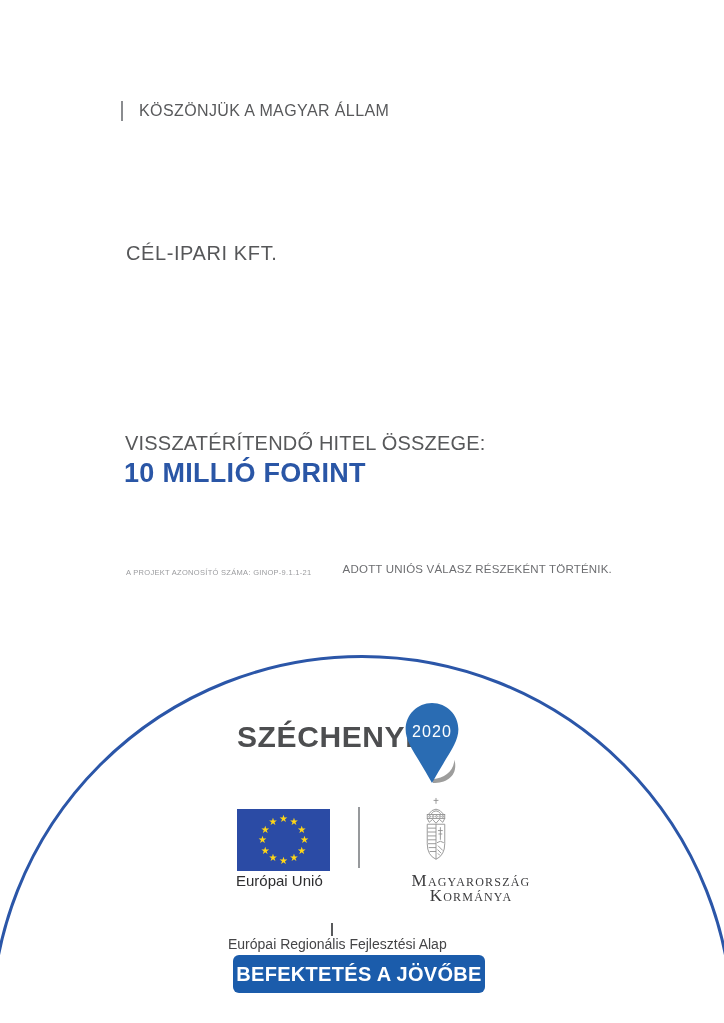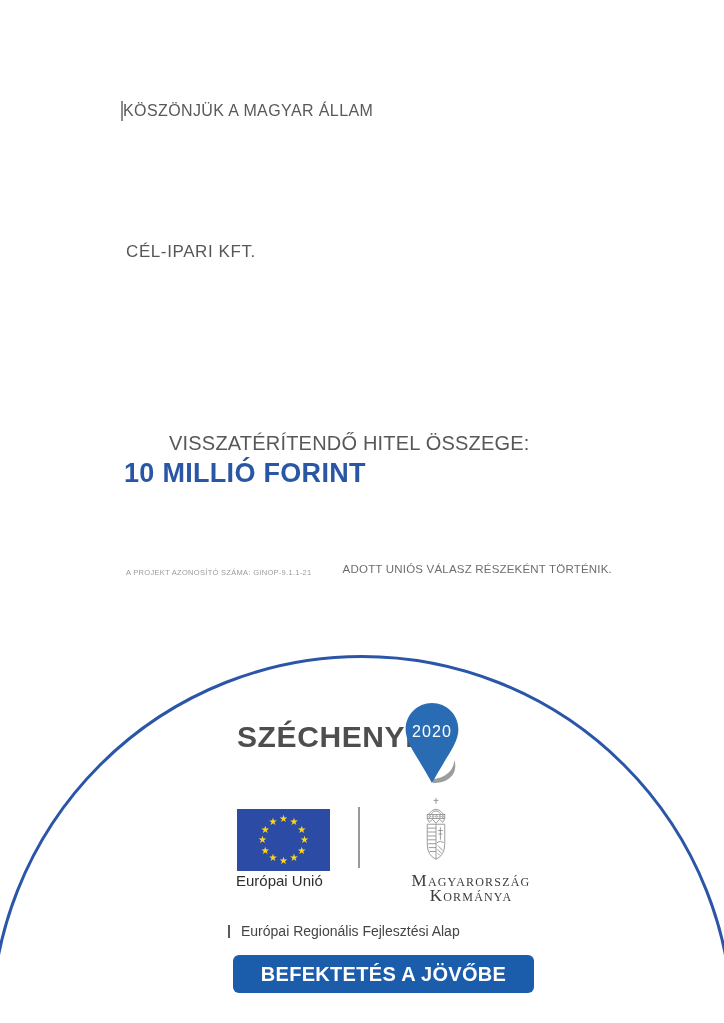--- a/index.html
+++ b/index.html
@@ -9,30 +9,30 @@
     background: #ffffff;
     overflow: hidden;
     font-family: "Liberation Sans", sans-serif;
   }
   .abs { position:absolute; }
 
   
   .thanks {
     left:121px; top:101px;
     border-left: 2px solid #8a8c8f;
-    padding-left: 0;
+    padding-left: 16px;
     font-size: 16px; line-height: 20px;
     letter-spacing: 0.4px;
     color: #58595b;
   }
 
   
-  .company { left:126px; top:242px; font-size:17px; letter-spacing:0.6px; color:#565759; }
+  .company { left:126px; top:242px; font-size:20px; letter-spacing:0.6px; color:#565759; }
   .title   { left:124px; top:264px; font-size:34px; font-weight:bold; line-height:40px; letter-spacing:0.2px; color:#414042; }
-  .amount-label { left:125px; top:432px; font-size:20px; letter-spacing:0.2px; color:#57585a;margin-left:44px; }
+  .amount-label { left:125px; top:432px; font-size:20px; letter-spacing:0.2px; color:#57585a; }
   .amount-value { left:124px; top:458px; font-size:27px; font-weight:bold; letter-spacing:0.3px; color:#2a56a6; }
   .project-id   { left:126px; top:568px; font-size:7.5px; letter-spacing:0.3px; color:#9a9b9e; }
   .covid-note   { right:112px; top:563px; text-align:right; font-size:11.5px; line-height:12.5px; letter-spacing:0.2px; color:#6d6e71; }
 
   
   .arc {
     left:-10px; top:655px; width:744px; height:744px;
     border:3px solid #2b56a8; border-radius:50%;
     box-sizing:border-box;
   }
@@ -67,26 +67,26 @@
     font-family:"Liberation Serif", serif;
     font-variant: small-caps;
     font-size:17px; line-height:15px; letter-spacing:1.2px;
     color:#3c3c3e;
     margin-left:36px;
   }
 
   .fund {
     left:228px; top:923px;
     display:flex; align-items:center;
-    font-size:14px; color:#454547;
+    font-size:14px; color:#454547;flex-direction:column;
   }
   .fund-bar { display:inline-block; width:2px; height:13px; background:#595a5c; margin-right:11px; }
 
   .invest-btn {
-    left:233px; top:955px; width:301px; height:38px;
+    left:233px; top:955px; width:252px; height:38px;
     background:#1b5cab; border-radius:6px;
     display:flex; align-items:center; justify-content:center;
     color:#ffffff; font-size:20px; font-weight:bold; letter-spacing:0.3px;
   }
 </style>
 </head>
 <body>
 
 <div class="poster">
 

